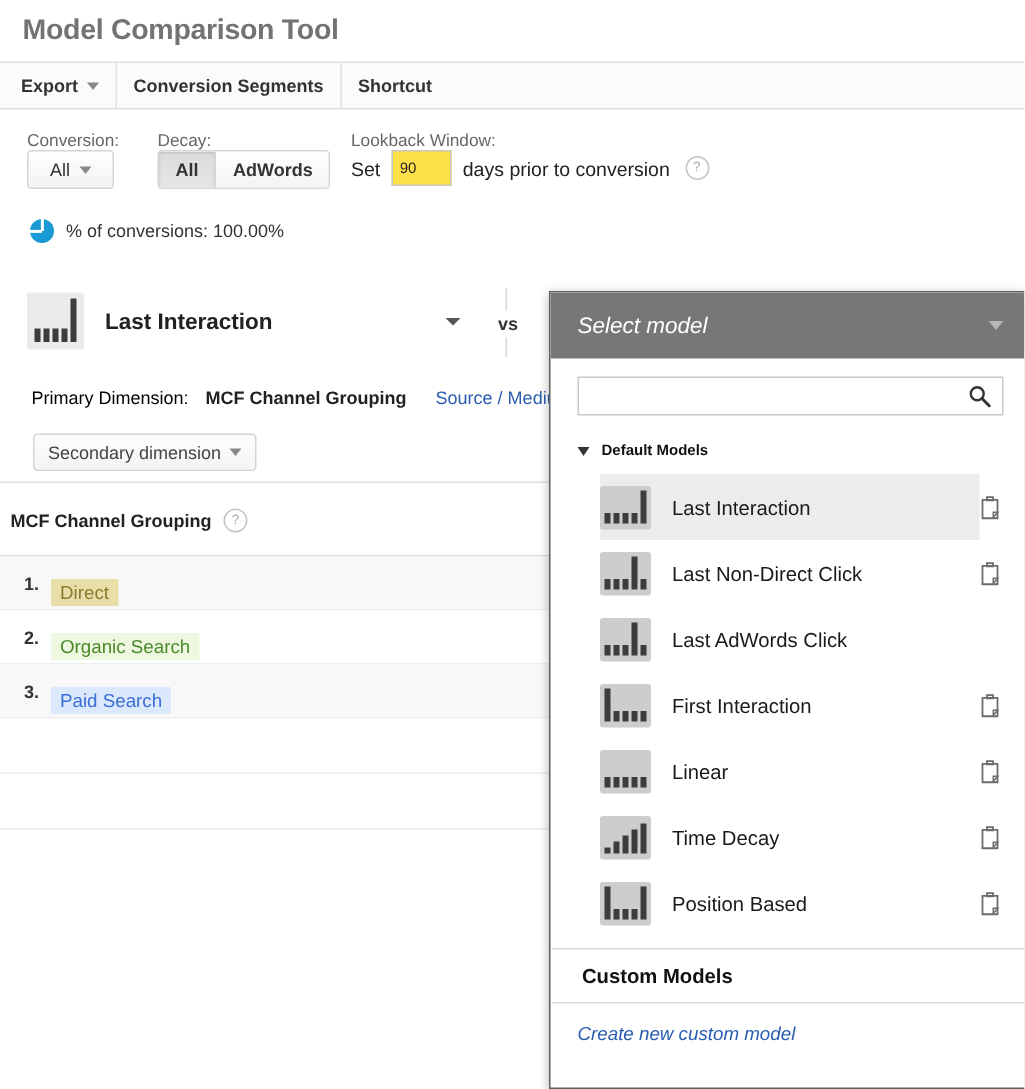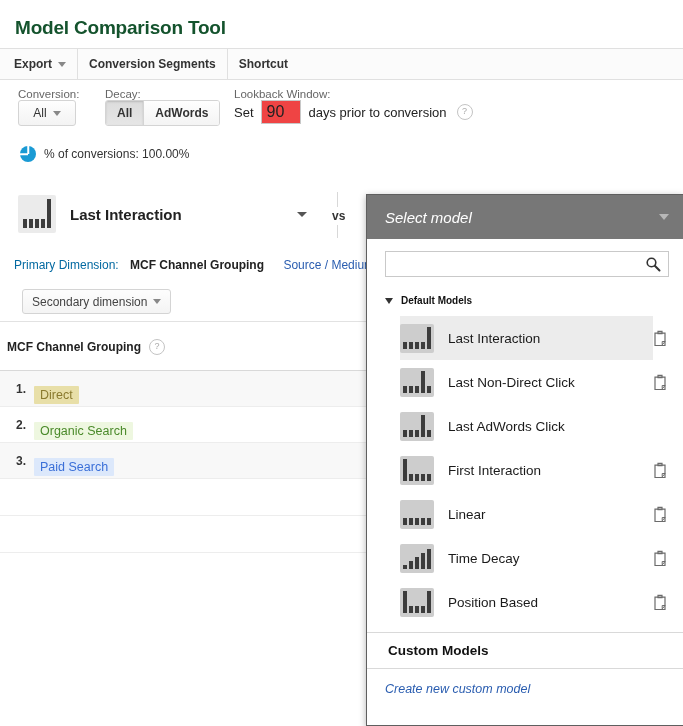--- a/index.html
+++ b/index.html
@@ -14,22 +14,22 @@
     font-size: 12px;
     color: #222;
     overflow: hidden;
     position: relative;
   }
 
   
   .page-title {
     font-size: 19px;
     font-weight: bold;
-    color: #14532d;
-    padding: 17px 0 9px 15px;
+    color: #737373;
+    padding: 10px 0 9px 15px;
     letter-spacing: -0.2px;
   }
 
   
   .toolbar {
     border-top: 1px solid #e0e0e0;
     border-bottom: 1px solid #e0e0e0;
     background: #fbfbfb;
     height: 30px;
     display: flex;
@@ -121,22 +121,22 @@
     display: flex;
     align-items: center;
     font-size: 13px;
     color: #222;
   }
   .lookback-row .lk-word { margin-right: 7px; }
   .lk-input {
     width: 40px;
     height: 24px;
     border: 1px solid #c8c8c8;
-    background: #ef4444;
-    font-size: 16px;
+    background: #fde047;
+    font-size: 10px;
     font-family: "Liberation Sans", sans-serif;
     padding: 0 5px;
     box-sizing: border-box;
     color: #222;
   }
   .lk-after { margin-left: 8px; }
   .help-circle {
     display: inline-block;
     width: 14px; height: 14px;
     border-radius: 50%;
@@ -252,22 +252,22 @@
   
   .primary-dim {
     position: absolute;
     left: 0; top: 258px;
     width: 683px;
     font-size: 12px;
     white-space: nowrap;
     overflow: hidden;
   }
   .primary-dim .pd-label {
-    color: #0369a1;
-    margin-left: 14px;
+    color: #000000;
+    margin-left: 21px;
     text-align: center;
   }
   .primary-dim .pd-active {
     font-weight: bold;
     color: #222;
     margin-left: 8px;
   }
   .primary-dim .pd-link {
     color: #2a5db0;
     margin-left: 16px;

